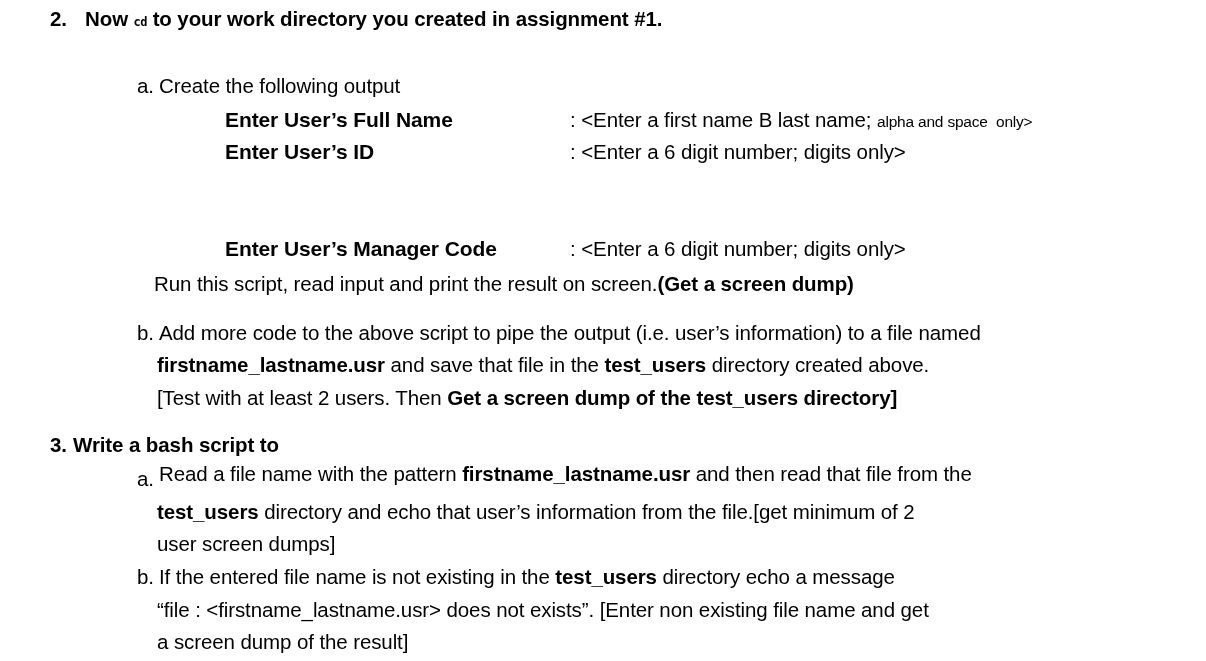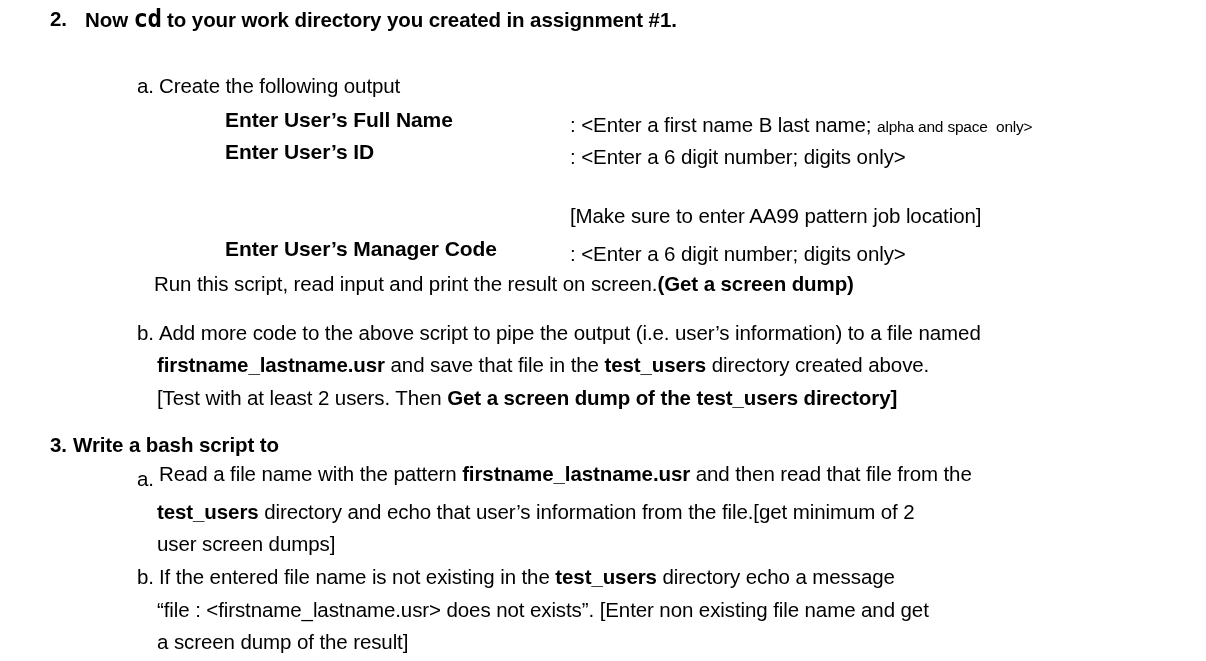--- a/index.html
+++ b/index.html
@@ -32,21 +32,21 @@
     font-size: 20.5px;
     line-height: 26px;
     letter-spacing: -0.1px;
   }
   .bold { font-weight: bold; }
 
   
   .cmd {
     font-family: "DejaVu Sans Mono", monospace;
     font-weight: bold;
-    font-size: 24px;
+    font-size: 12px;
     letter-spacing: -0.5px;
   }
 
   
   .small {
     font-size: 15.5px;
     letter-spacing: -0.2px;
   }
 
   
@@ -63,21 +63,21 @@
     line-height: 26px;
     letter-spacing: -0.1px;
     font-weight: bold;
   }
   .prompt-value {
     position: absolute;
     left: 345px;
     top: 0;
     white-space: pre;
     font-size: 20.5px;
-    line-height: 35px;
+    line-height: 26px;
     letter-spacing: -0.1px;
   }
 
   .num { position: absolute; white-space: pre; }
 </style>
 </head>
 <body>
 
 <div class="doc">
 
@@ -93,21 +93,20 @@
     <div class="prompt-label">Enter User’s Full Name</div>
     <div class="prompt-value"><span>: &lt;Enter a first name B last name; </span><span class="small">alpha and space  only</span><span class="small">&gt;</span></div>
   </div>
 
   <div class="prompt-row" style="left:225px; top:139px; width:960px;text-align:right;">
     <div class="prompt-label">Enter User’s ID</div>
     <div class="prompt-value">: &lt;Enter a 6 digit number; digits only&gt;</div>
   </div>
 
 
-  <div class="line" style="left:570px; top:203px;">[Make sure to enter AA99 pattern job location]</div>
 
   <div class="prompt-row" style="left:225px; top:236px; width:960px;text-align:center;">
     <div class="prompt-label">Enter User’s Manager Code</div>
     <div class="prompt-value">: &lt;Enter a 6 digit number; digits only&gt;</div>
   </div>
 
   <div class="line" style="left:154px; top:271px;"><span>Run this script, read input and print the result on screen.</span><span class="bold">(Get a screen dump)</span></div>
 
   <div class="line" style="left:137px; top:320px;">b.</div>
   <div class="line" style="left:159px; top:320px;">Add more code to the above script to pipe the output (i.e. user’s information) to a file named</div>

